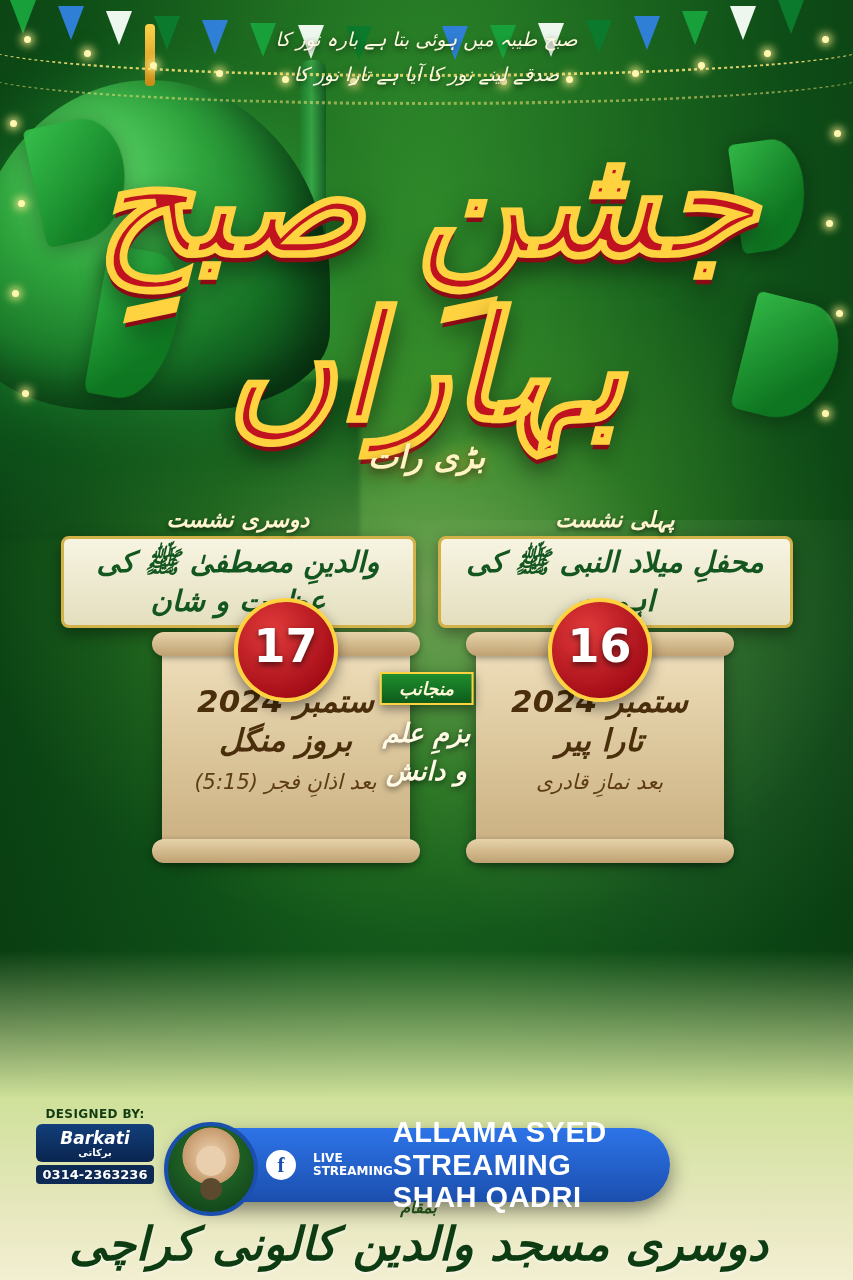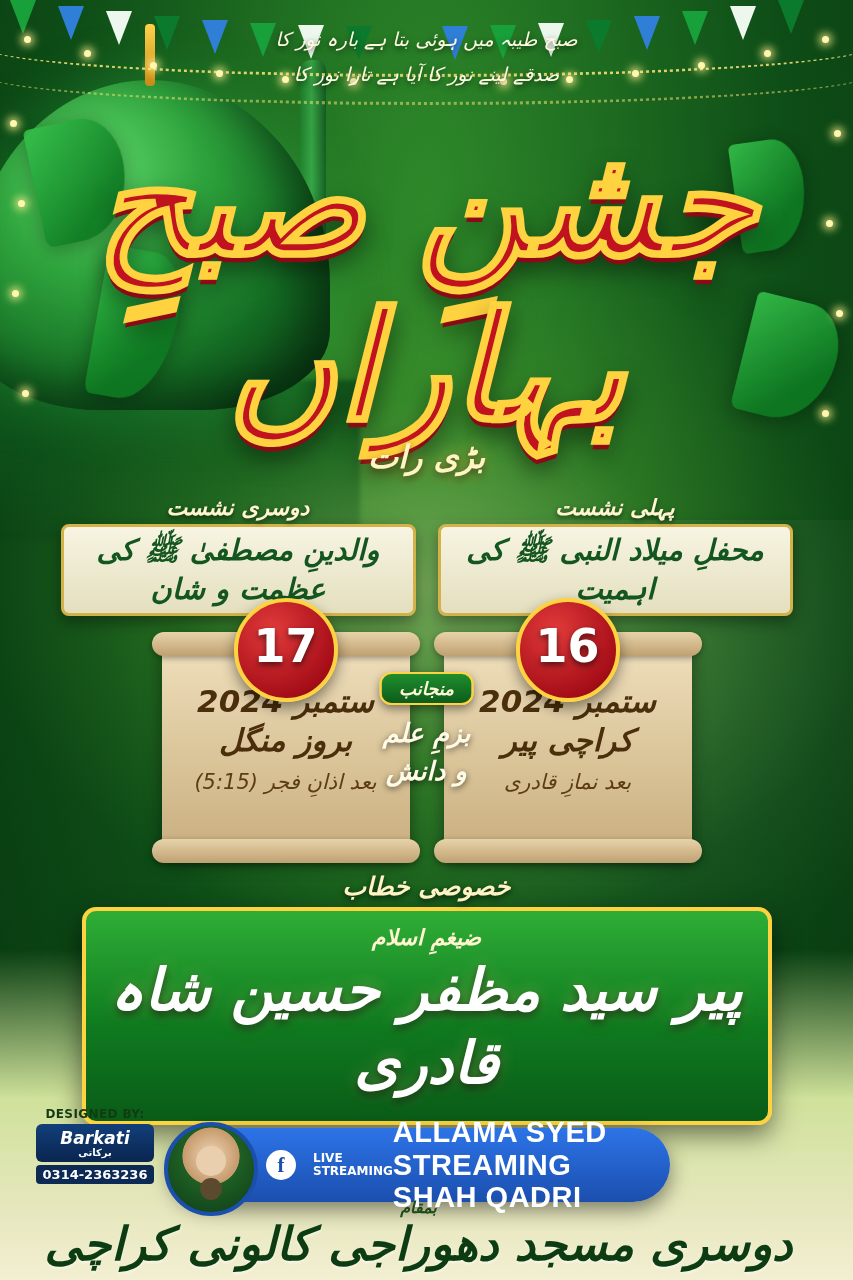--- a/index.html
+++ b/index.html
@@ -183,20 +183,21 @@
     display: flex;
     flex-direction: row-reverse;
     justify-content: center;
     gap: 22px;
     z-index: 6;
   }
   .session {
     width: 355px;
     position: relative;
     text-align: center;
+    margin-top: 12px;
   }
   .session-tag {
     font-size: 22px;
     color: #fff6cf;
     font-weight: bold;
     text-shadow: 0 2px 5px rgba(0,0,0,.6);
     margin-bottom: 4px;
   }
   .session-box {
     background: linear-gradient(180deg, #f7f4e2, #e4dfbe);
@@ -222,20 +223,21 @@
     position: relative;
     width: 248px;
     height: 215px;
     background: linear-gradient(180deg, #f0e0bd, #d8c296 60%, #c9ae80);
     border-radius: 10px;
     box-shadow: 0 8px 18px rgba(0,0,0,.45);
     color: #5a3912;
     text-align: center;
     padding-top: 42px;
     box-sizing: border-box;
+    margin-left: 32px;
   }
   .scroll:before, .scroll:after {
     content: "";
     position: absolute;
     left: -10px; right: -10px;
     height: 24px;
     background: linear-gradient(180deg, #e7d3a9, #bfa172);
     border-radius: 12px;
     box-shadow: 0 2px 6px rgba(0,0,0,.35);
   }
@@ -277,21 +279,21 @@
     z-index: 8;
   }
   .center-tag .pill {
     display: inline-block;
     background: linear-gradient(180deg, #1f8e2d, #0c5c1a);
     border: 2px solid #ffd23f;
     color: #fff8d8;
     font-size: 18px;
     font-weight: bold;
     padding: 4px 18px;
-    border-radius: 12px;
+    border-radius: 0;
     box-shadow: 0 4px 10px rgba(0,0,0,.45);
   }
   .center-tag .lines {
     margin-top: 10px;
     color: #fffbe6;
     font-size: 26px;
     font-weight: bold;
     line-height: 1.45;
     text-shadow: 0 2px 6px rgba(0,0,0,.6);
   }
@@ -529,46 +531,39 @@
     <div class="session">
       <div class="session-tag urdu">دوسری نشست</div>
       <div class="session-box urdu">والدینِ مصطفیٰ ﷺ کی عظمت و شان</div>
     </div>
   </div>
 
   <div class="scrolls">
     <div class="scroll">
       <div class="datebadge">16</div>
       <div class="scroll-month urdu">ستمبر 2024</div>
-      <div class="scroll-month urdu">کراچی پیر</div>
+      <div class="scroll-month urdu">تارا پیر</div>
       <div class="scroll-sub urdu">بعد نمازِ قادری</div>
     </div>
     <div class="scroll">
       <div class="datebadge">17</div>
       <div class="scroll-month urdu">ستمبر 2024</div>
       <div class="scroll-month urdu">بروز منگل</div>
       <div class="scroll-sub urdu">بعد اذانِ فجر (5:15)</div>
     </div>
   </div>
 
   <div class="center-tag">
     <div class="pill urdu">منجانب</div>
     <div class="lines urdu">
       <div>بزمِ علم</div>
       <div>و دانش</div>
     </div>
   </div>
 
-  <div class="speaker-wrap">
-    <div class="speaker-head urdu">خصوصی خطاب</div>
-    <div class="speaker-box">
-      <div class="speaker-pre urdu">ضیغمِ اسلام</div>
-      <div class="speaker-name urdu">پیر سید مظفر حسین شاہ قادری</div>
-    </div>
-  </div>
 
   <div class="designer">
     <div class="designer-label">DESIGNED BY:</div>
     <div class="designer-logo">
       <span>Barkati</span>
       <small class="urdu">برکاتی</small>
     </div>
     <div class="designer-phone">0314-2363236</div>
   </div>
 
@@ -582,17 +577,17 @@
     <div class="live-name">
       <div>ALLAMA SYED</div>
       <div>STREAMING SHAH QADRI</div>
     </div>
   </div>
 
   <div class="venue">
     <div class="venue-top urdu">بمقام</div>
     <div class="venue-main urdu">
       <span>دوسری مسجد</span>
-      <span>دھوراجی کالونی کراچی</span>
+      <span>والدین کالونی کراچی</span>
     </div>
   </div>
 
 </div>
 
 </body></html>

